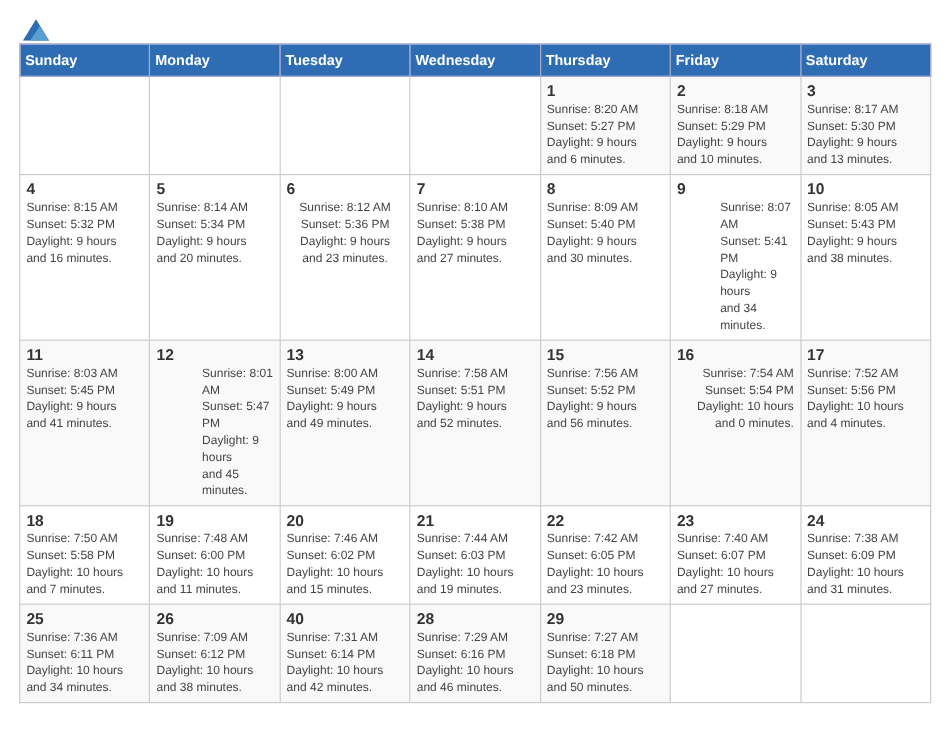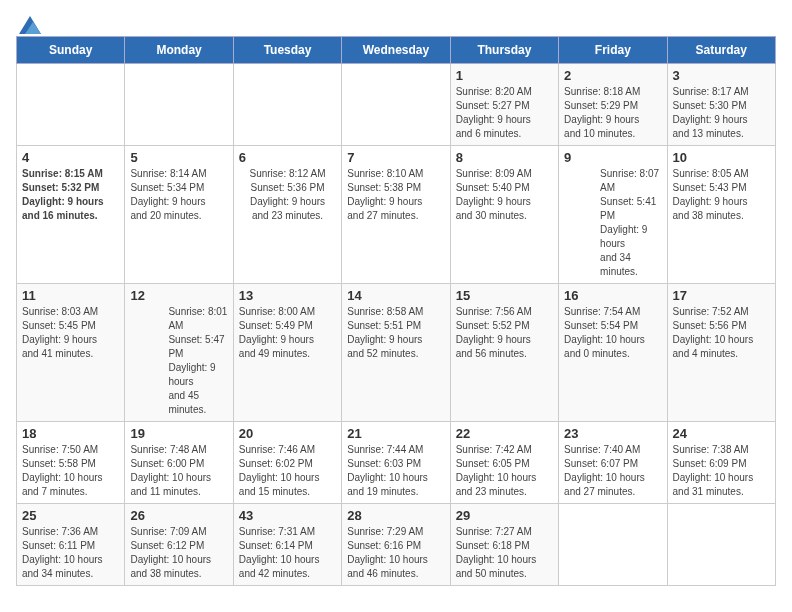--- a/index.html
+++ b/index.html
@@ -47,21 +47,21 @@
       width: 100%;
       border-collapse: collapse;
       table-layout: fixed;
     }
     thead th {
       background-color: #2e6db4;
       color: #fff;
       font-size: 12px;
       font-weight: bold;
       padding: 6px 4px;
-      text-align: center;
+      text-align: left;
       border: 1px solid #aac;
     }
     tbody td {
       vertical-align: top;
       padding: 4px 5px;
       border: 1px solid #ccc;
       font-size: 10.5px;
       color: #333;
       height: 82px;
       background: #fff;
@@ -142,21 +142,21 @@
           <div class="day-number">3</div>
           <div class="day-info" style="white-space: pre-line;">Sunrise: 8:17 AM
 Sunset: 5:30 PM
 Daylight: 9 hours
 and 13 minutes.</div>
         </td>
       </tr>
       <tr>
         <td>
           <div class="day-number">4</div>
-          <div class="day-info" style="white-space: pre-line; font-weight: bold;">Sunrise: 8:15 AM
+          <div class="day-info" style="white-space: pre-line;">Sunrise: 8:15 AM
 Sunset: 5:32 PM
 Daylight: 9 hours
 and 16 minutes.</div>
         </td>
         <td>
           <div class="day-number">5</div>
           <div class="day-info" style="white-space: pre-line;">Sunrise: 8:14 AM
 Sunset: 5:34 PM
 Daylight: 9 hours
 and 20 minutes.</div>
@@ -214,35 +214,35 @@
         </td>
         <td>
           <div class="day-number">13</div>
           <div class="day-info" style="white-space: pre-line;">Sunrise: 8:00 AM
 Sunset: 5:49 PM
 Daylight: 9 hours
 and 49 minutes.</div>
         </td>
         <td>
           <div class="day-number">14</div>
-          <div class="day-info" style="white-space: pre-line;">Sunrise: 8:58 AM
+          <div class="day-info" style="white-space: pre-line;">Sunrise: 7:58 AM
 Sunset: 5:51 PM
 Daylight: 9 hours
 and 52 minutes.</div>
         </td>
         <td>
           <div class="day-number">15</div>
           <div class="day-info" style="white-space: pre-line;">Sunrise: 7:56 AM
 Sunset: 5:52 PM
 Daylight: 9 hours
 and 56 minutes.</div>
         </td>
         <td>
           <div class="day-number">16</div>
-          <div class="day-info" style="white-space: pre-line;">Sunrise: 7:54 AM
+          <div class="day-info" style="white-space: pre-line; text-align: right;">Sunrise: 7:54 AM
 Sunset: 5:54 PM
 Daylight: 10 hours
 and 0 minutes.</div>
         </td>
         <td>
           <div class="day-number">17</div>
           <div class="day-info" style="white-space: pre-line;">Sunrise: 7:52 AM
 Sunset: 5:56 PM
 Daylight: 10 hours
 and 4 minutes.</div>
@@ -308,21 +308,21 @@
 and 34 minutes.</div>
         </td>
         <td>
           <div class="day-number">26</div>
           <div class="day-info" style="white-space: pre-line;">Sunrise: 7:09 AM
 Sunset: 6:12 PM
 Daylight: 10 hours
 and 38 minutes.</div>
         </td>
         <td>
-          <div class="day-number">43</div>
+          <div class="day-number">40</div>
           <div class="day-info" style="white-space: pre-line;">Sunrise: 7:31 AM
 Sunset: 6:14 PM
 Daylight: 10 hours
 and 42 minutes.</div>
         </td>
         <td>
           <div class="day-number">28</div>
           <div class="day-info" style="white-space: pre-line;">Sunrise: 7:29 AM
 Sunset: 6:16 PM
 Daylight: 10 hours

